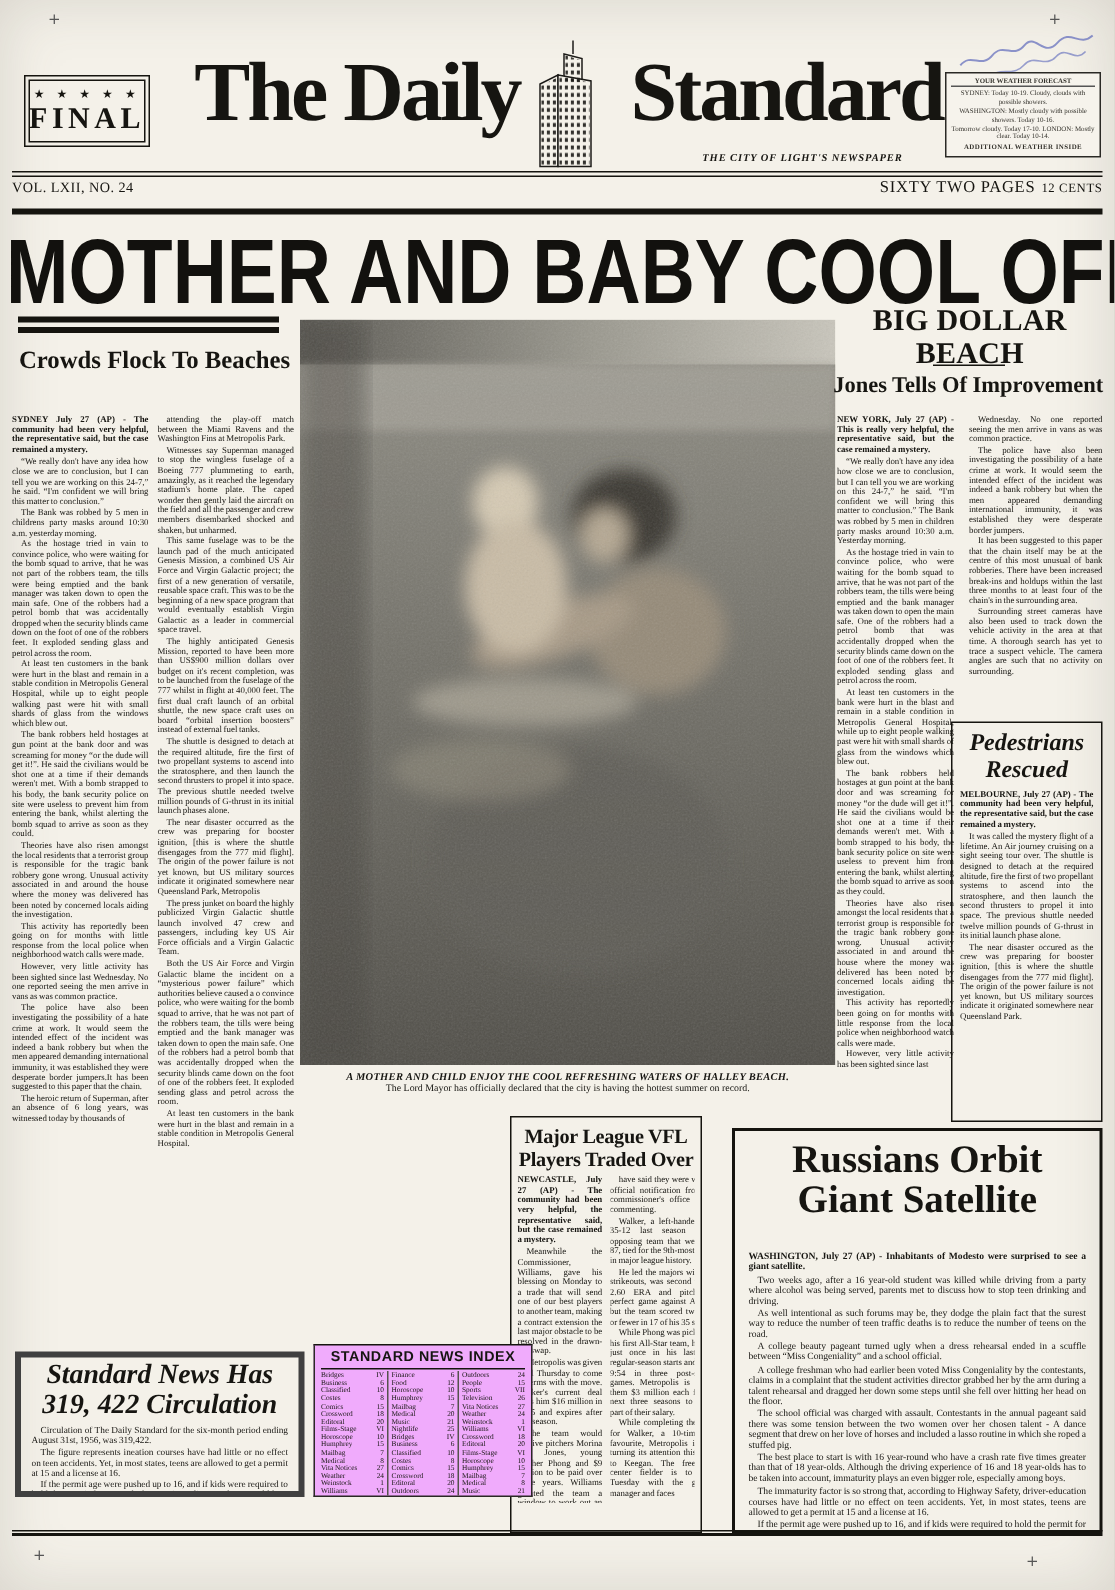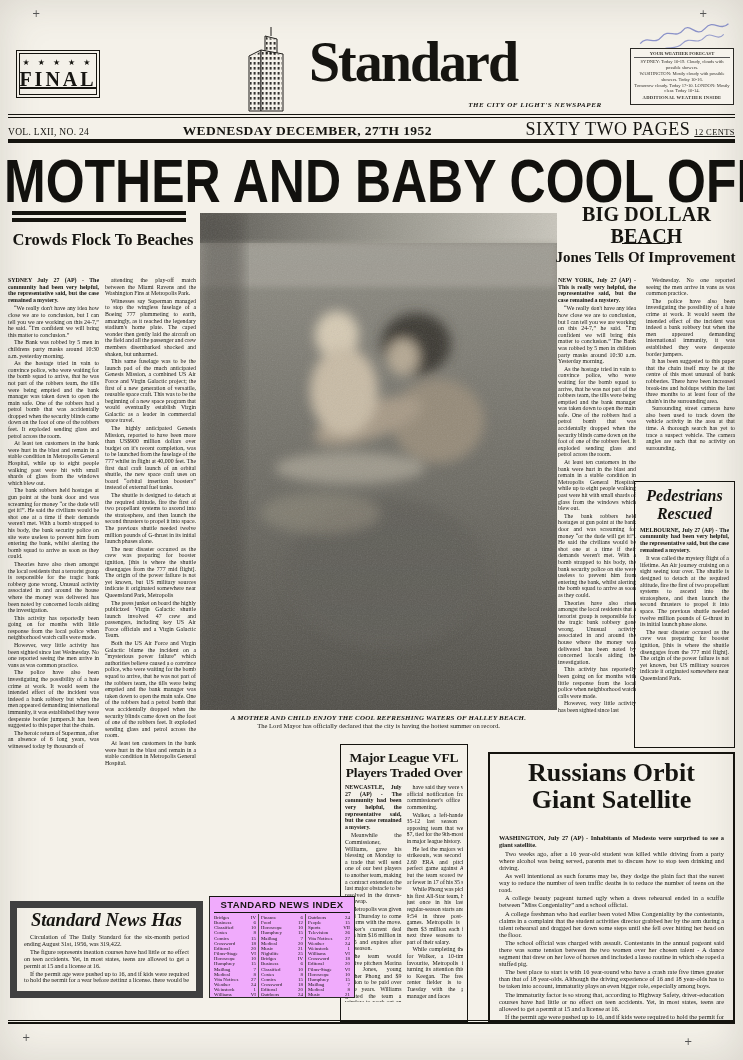--- a/index.html
+++ b/index.html
@@ -8,43 +8,43 @@
         box-shadow:inset 0 0 40px rgba(90,85,70,.18);}
   [data-name]{box-sizing:border-box;}
   .abs{position:absolute;}
   .plus{font-size:10px;color:#555;font-family:"DejaVu Sans",sans-serif;}
 
   
   #final-box{left:16px;top:50px;width:84px;height:48px;border:1px solid #15140f;padding:2px;}
   #final-inner{border:1px solid #15140f;height:100%;display:flex;flex-direction:column;
                align-items:center;justify-content:center;}
   #final-stars{font-size:8px;letter-spacing:3px;line-height:10px;color:#15140f;}
-  #final-label{font-size:20px;font-weight:700;letter-spacing:3px;line-height:22px;text-decoration:underline;}
+  #final-label{font-size:20px;font-weight:700;letter-spacing:3px;line-height:22px;}
   #title-row{left:96px;top:22px;width:566px;height:92px;display:flex;align-items:flex-start;
              justify-content:center;gap:6px;}
   .title-word{font-size:56px;font-weight:700;letter-spacing:-2px;line-height:80px;white-space:nowrap;}
   #building{margin-top:4px;flex:0 0 auto;}
   #tagline{left:430px;top:101px;width:210px;text-align:center;font-size:7px;font-weight:700;
            font-style:italic;letter-spacing:.6px;}
   #weather-box{left:630px;top:48px;width:104px;height:57px;border:1px solid #2a2925;
                padding:2px 3px;overflow:hidden;background:#f6f3ec;}
   #weather-box p{margin:0 0 1px;font-size:4.6px;line-height:5.4px;text-align:center;color:#34322c;}
   #weather-box p:first-child{font-weight:700;border-bottom:.5px solid #555;padding-bottom:1px;}
   #weather-box p:last-child{font-weight:700;letter-spacing:.3px;}
   #scribble{left:636px;top:24px;width:100px;height:30px;transform:rotate(-7deg);opacity:.75;}
 
   #mast-rule{left:8px;top:114px;width:727px;height:4px;border-top:1px solid #15140f;
              border-bottom:1px solid #15140f;}
   #dateline{left:8px;top:119px;width:727px;height:19px;display:flex;align-items:baseline;
             justify-content:space-between;}
   #vol{font-size:9.5px;letter-spacing:.3px;}
   #issue-date{font-size:13.5px;font-weight:700;letter-spacing:.4px;}
   #pages-price{display:flex;align-items:baseline;gap:4px;}
-  #pages{font-size:18px;letter-spacing:.5px;text-align:center;}
-  #price{font-size:8.5px;letter-spacing:.4px;text-decoration:underline;}
+  #pages{font-size:11px;letter-spacing:.5px;text-align:center;}
+  #price{font-size:8.5px;letter-spacing:.4px;}
   #head-rule{left:8px;top:139px;width:727px;height:2px;border-top:1px solid #15140f;
              border-bottom:3px solid #15140f;}
 
   
   #main-headline{left:4px;top:146px;width:735px;text-align:center;
                  font-family:"Liberation Sans",sans-serif;font-weight:700;font-size:50px;
                  letter-spacing:0px;white-space:nowrap;transform:scaleY(1.22);
                  transform-origin:top center;color:#12110e;}
   #left-bars{left:12px;top:211px;width:174px;height:11px;border-top:4px solid #15140f;
              border-bottom:4px solid #15140f;}
@@ -83,21 +83,21 @@
   #vfl-cols{display:flex;gap:5px;height:218px;overflow:hidden;}
   #vfl-col1{width:57px;height:100%;}
   #vfl-col2{width:57px;height:100%;overflow:hidden;}
   #vfl-col2-inner{width:72px;}
 
   #rus-box{left:488px;top:752px;width:247px;height:270px;border:2px solid #15140f;
            padding:5px 9px 3px;overflow:hidden;}
   #rus-head{font-size:26px;line-height:1.05;margin-bottom:20px;}
   #rus-body{font-size:6.4px;line-height:7.1px;height:200px;}
 
-  #circ-box{left:10px;top:901px;width:193px;height:97px;border:7px solid #404040;
+  #circ-box{left:10px;top:901px;width:193px;height:97px;border:4px solid #404040;
             padding:3px 7px;overflow:hidden;}
   #circ-head{font-size:18.5px;font-style:italic;line-height:1.08;margin-bottom:3px;}
   #circ-body{font-size:6.2px;line-height:6.9px;height:48px;}
   #circ-body p:first-child{font-weight:400;}
 
   #index-box{left:209px;top:896px;width:146px;height:102px;border:1px solid #2a2925;
              border-top:1.5px solid #15140f;padding:1px 2px;overflow:hidden;background:#f0abfc;}
   #index-title{font-family:"Liberation Sans",sans-serif;font-weight:700;font-size:9.5px;
                text-align:center;letter-spacing:.4px;border-bottom:1.2px solid #15140f;
                padding:1px 0 2px;margin:0 2px 1px;}
@@ -120,20 +120,21 @@
   <div class="abs plus" style="left:684px;top:1036px;" data-name="registration-mark">+</div>
 
   <div class="abs" id="final-box" data-name="final-edition-box">
     <div id="final-inner" data-name="final-edition-inner">
       <div id="final-stars" data-name="stars-row">★ ★ ★ ★ ★</div>
       <div id="final-label" data-name="final-label">FINAL</div>
     </div>
   </div>
 
   <div class="abs" id="title-row" data-name="masthead-title">
+    <span class="title-word" data-name="masthead-title-left">The Daily</span>
     <span id="building" data-name="skyscraper-building-icon">
       <svg width="62" height="86" viewBox="0 0 62 86">
         <defs>
           <pattern id="win" width="4" height="5" patternUnits="userSpaceOnUse">
             <rect x="0.6" y="1" width="2" height="2.6" fill="#1c1b18"></rect>
           </pattern>
         </defs>
         <g stroke="#1c1b18" stroke-width="1" fill="#f4f1e9">
           <line x1="30" y1="10" x2="30" y2="1"></line>
           <polygon points="24,29 24,10 36,13 36,30"></polygon>
@@ -162,21 +163,20 @@
       <p data-name="paragraph">SYDNEY: Today 10-19. Cloudy, clouds with possible showers.</p>
       <p data-name="paragraph">WASHINGTON: Mostly cloudy with possible showers. Today 10-16.</p>
       <p data-name="paragraph">Tomorrow cloudy. Today 17-10. LONDON: Mostly clear. Today 10-14.</p>
       <p data-name="paragraph">ADDITIONAL WEATHER INSIDE</p>
     </div>
 
   <div class="abs" id="mast-rule" data-name="masthead-rule"></div>
 
   <div class="abs" id="dateline" data-name="dateline-row">
     <span id="vol" data-name="volume-number">VOL. LXII, NO. 24</span>
-    <span id="issue-date" data-name="issue-date">WEDNESDAY DECEMBER, 27TH 1952</span>
     <span id="pages-price" data-name="pages-price">
       <span id="pages" data-name="page-count">SIXTY TWO PAGES</span>
       <span id="price" data-name="price">12 CENTS</span>
     </span>
   </div>
 
   <div class="abs" id="head-rule" data-name="headline-rule"></div>
 
   <div class="abs" id="main-headline" data-name="banner-headline">MOTHER AND BABY COOL OFF</div>
   <div class="abs" id="left-bars" data-name="decorative-bars"></div>
@@ -326,20 +326,21 @@
         <p data-name="paragraph">The school official was charged with assault. Contestants in the annual pageant said there was some tension between the two women over her chosen talent - A dance segment that drew on her love of horses and included a lasso routine in which she roped a stuffed pig.</p>
         <p data-name="paragraph">The best place to start is with 16 year-round who have a crash rate five times greater than that of 18 year-olds. Although the driving experience of 16 and 18 year-olds has to be taken into account, immaturity plays an even bigger role, especially among boys.</p>
         <p data-name="paragraph">The immaturity factor is so strong that, according to Highway Safety, driver-education courses have had little or no effect on teen accidents. Yet, in most states, teens are allowed to get a permit at 15 and a license at 16.</p>
         <p data-name="paragraph">If the permit age were pushed up to 16, and if kids were required to hold the permit for a year before getting a license, there would be a substantial reduction in the deaths.</p>
       </div>
   </div>
 
   <div class="abs" id="circ-box" data-name="circulation-article-box">
     <div class="art-head" id="circ-head" data-name="circulation-headline">
       <div data-name="circulation-headline-line1">Standard News Has</div>
+      <div data-name="circulation-headline-line2">319, 422 Circulation</div>
     </div>
     <div class="body-col" id="circ-body" data-name="circulation-body">
         <p data-name="paragraph">Circulation of The Daily Standard for the six-month period ending August 31st, 1956, was 319,422.</p>
         <p data-name="paragraph">The figure represents ineation courses have had little or no effect on teen accidents. Yet, in most states, teens are allowed to get a permit at 15 and a license at 16.</p>
         <p data-name="paragraph">If the permit age were pushed up to 16, and if kids were required to hold the permit for a year before getting a license, there would be a substantial subscribers of the newspaper.</p>
       </div>
   </div>
 
   <div class="abs" id="index-box" data-name="news-index-box">
     <div id="index-title" data-name="news-index-title">STANDARD NEWS INDEX</div>

